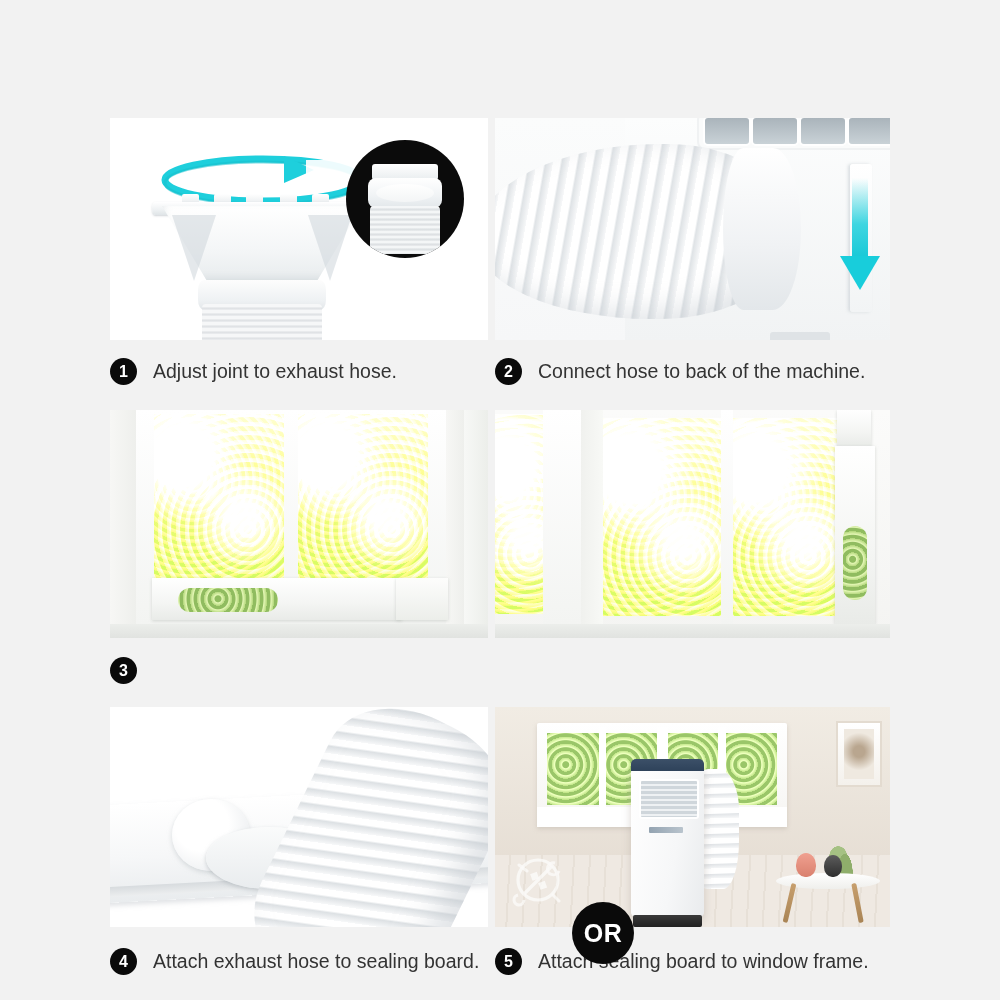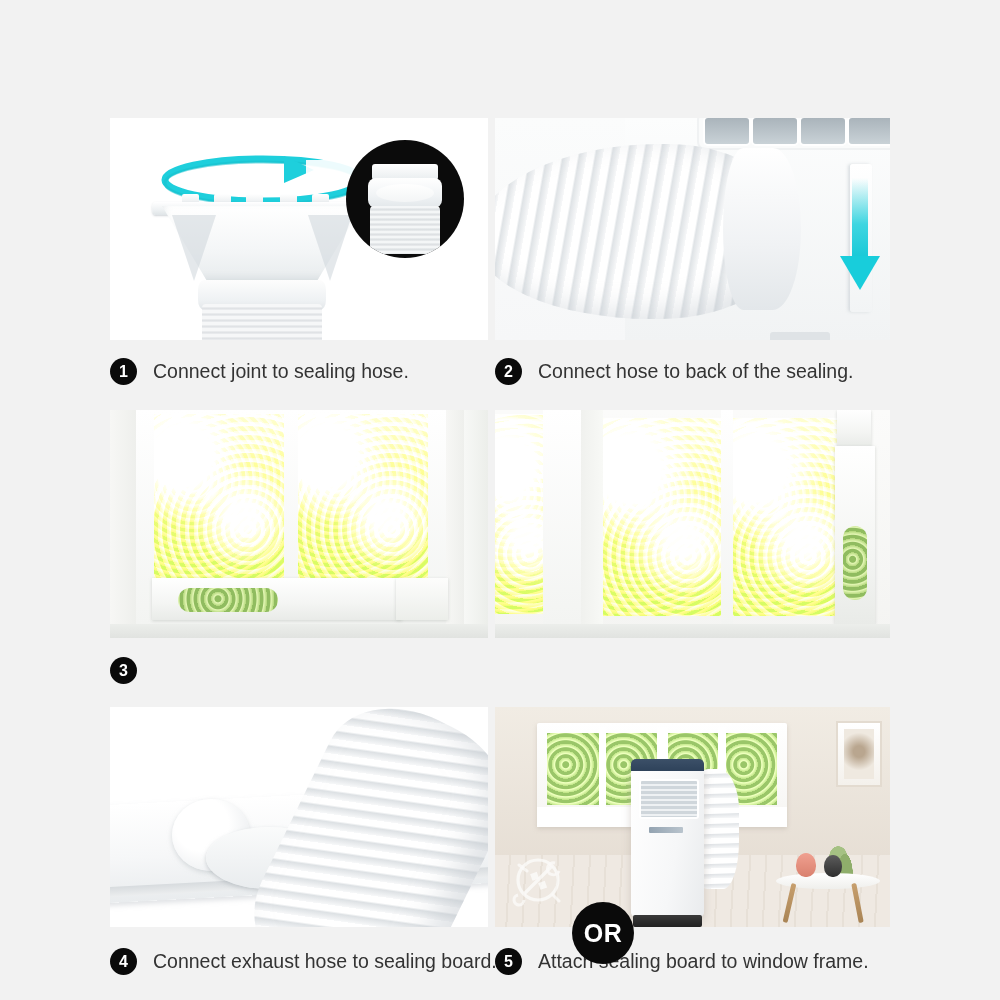--- a/index.html
+++ b/index.html
@@ -459,25 +459,25 @@
           <path d="M2 78 L42 78 L22 112 Z" fill="#18cddb"></path>
         </svg>
       </div>
 
     </div>
   </div>
 
   <div class="caption-row cap1">
     <div class="cap-item c-a">
       <div class="badge">1</div>
-      <div class="cap-text">Connect joint to sealing hose.</div>
+      <div class="cap-text">Adjust joint to exhaust hose.</div>
     </div>
     <div class="cap-item c-b">
       <div class="badge">2</div>
-      <div class="cap-text">Connect hose to back of the sealing.</div>
+      <div class="cap-text">Connect hose to back of the machine.</div>
     </div>
   </div>
 
   <div class="row row2">
     <div class="panels">
 
       <div class="panel panel-left">
         <div class="win-room">
           <div class="wall-strip" style="left:0;top:0;width:26px;height:228px;"></div>
           <div class="win-frame" style="left:26px;top:0;width:310px;height:214px;"></div>
@@ -573,21 +573,21 @@
           <path d="M44 44 L50 50" stroke="#ffffff" stroke-width="3" opacity=".85" stroke-linecap="round"></path>
         </svg>
       </div>
 
     </div>
   </div>
 
   <div class="caption-row cap3">
     <div class="cap-item c-a">
       <div class="badge">4</div>
-      <div class="cap-text">Connect exhaust hose to sealing board.</div>
+      <div class="cap-text">Attach exhaust hose to sealing board.</div>
     </div>
     <div class="cap-item c-b">
       <div class="badge">5</div>
       <div class="cap-text">Attach sealing board to window frame.</div>
     </div>
   </div>
 
 </div>
 
 </body></html>

